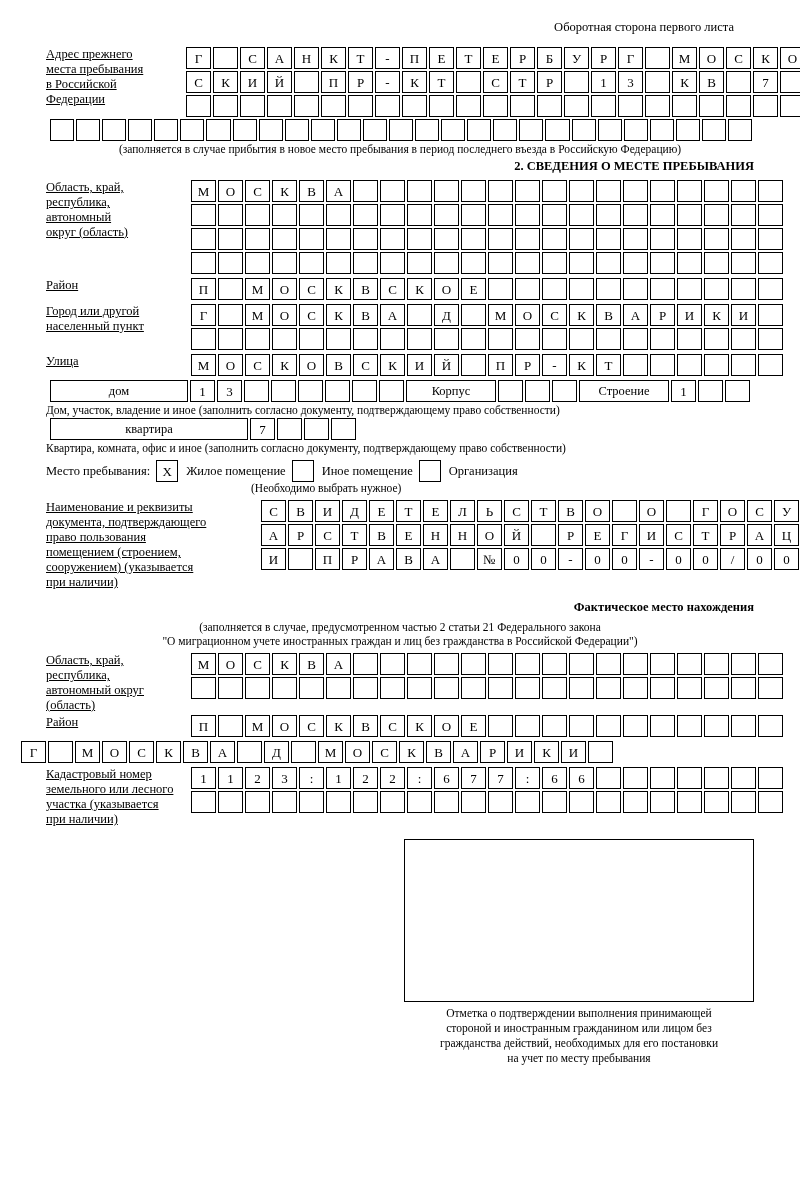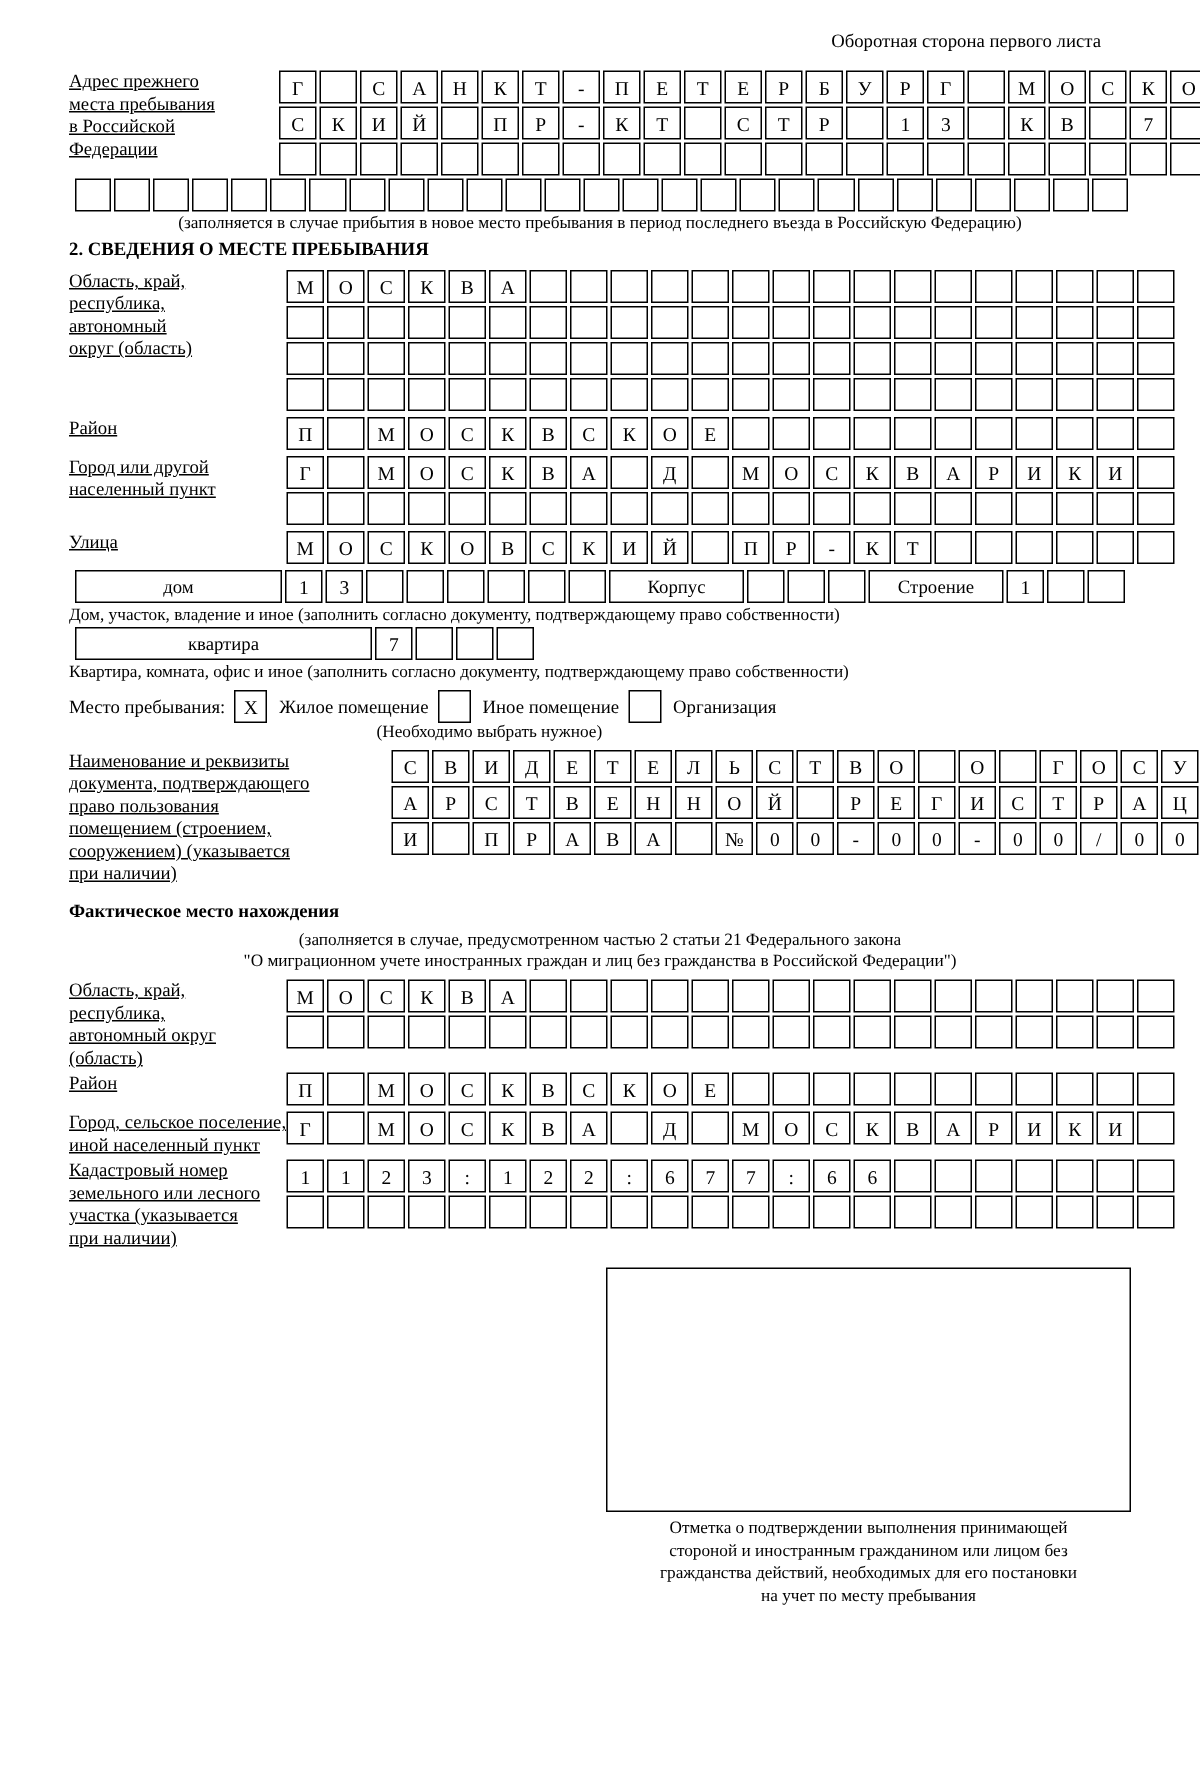--- a/index.html
+++ b/index.html
@@ -48,21 +48,21 @@
     line-height: 21px;
     font-family: "Liberation Serif", serif;
     background: #fff;
   }
   .cell.blank { }
   .cellrow {
     display: flex;
     margin-bottom: 2px;
   }
   .section-title {
-    text-align: left;
+    text-align: right;
     font-weight: bold;
     font-size: 12.5px;
     margin: 4px 0 6px 0;
   }
   .note {
     text-align: center;
     font-size: 11.5px;
     margin: 2px 0;
   }
   .small-note {
@@ -685,24 +685,20 @@
         <div class="cell blank"></div>
         <div class="cell blank"></div>
         <div class="cell blank"></div>
         <div class="cell blank"></div>
         <div class="cell blank"></div>
         <div class="cell blank"></div>
       </div>
   </div>
 
   <div class="row mt2">
-    <div class="lbl-block" style="width:170px;flex:0 0 170px;">
-      <div class="label">Город, сельское поселение,</div>
-      <div class="label">иной населенный пункт</div>
-    </div>
     <div class="cellrow" id="ac-r1" style="margin-left:-25px;">
         <div class="cell">Г</div>
         <div class="cell blank"></div>
         <div class="cell">М</div>
         <div class="cell">О</div>
         <div class="cell">С</div>
         <div class="cell">К</div>
         <div class="cell">В</div>
         <div class="cell">А</div>
         <div class="cell blank"></div>

